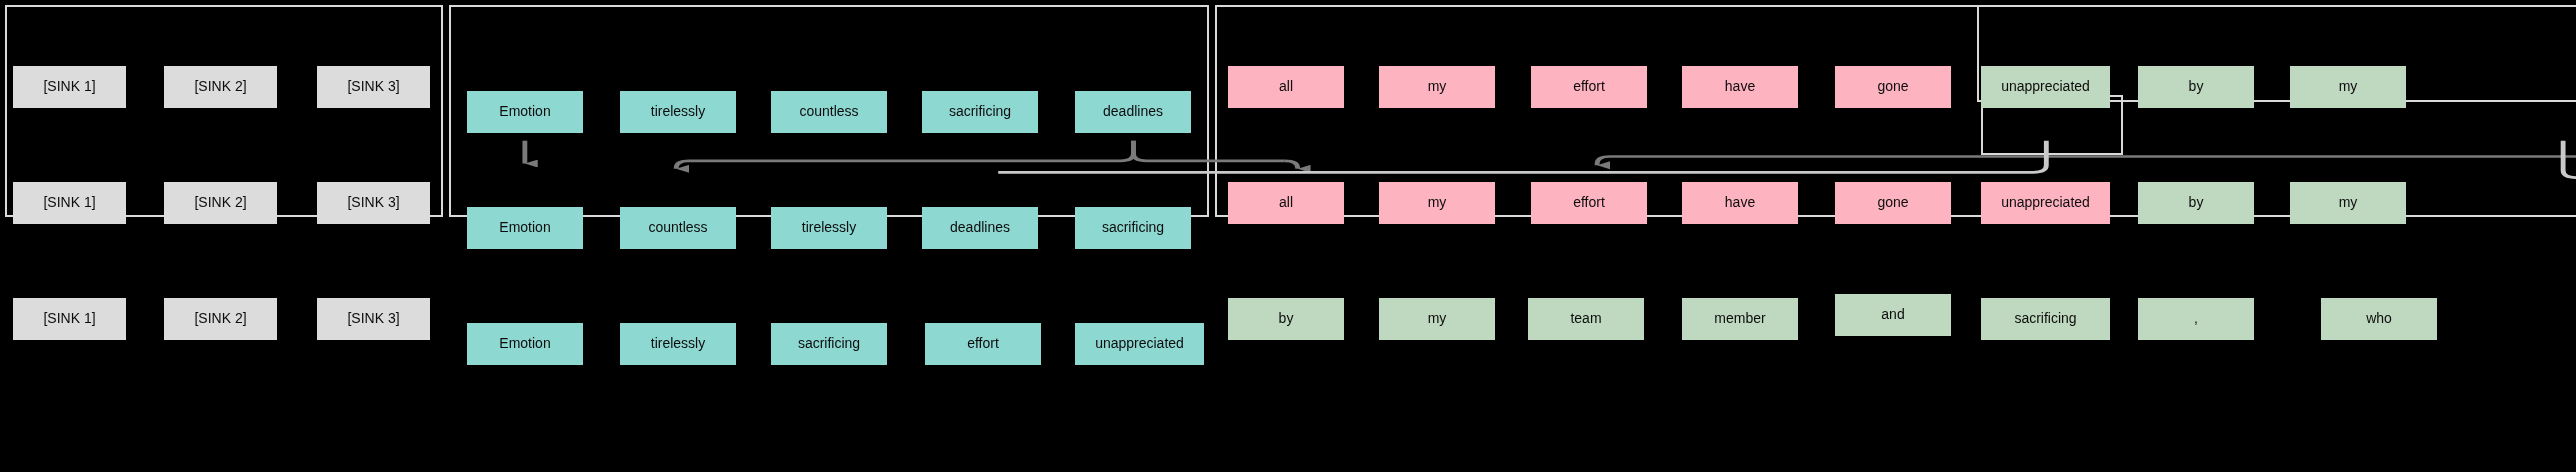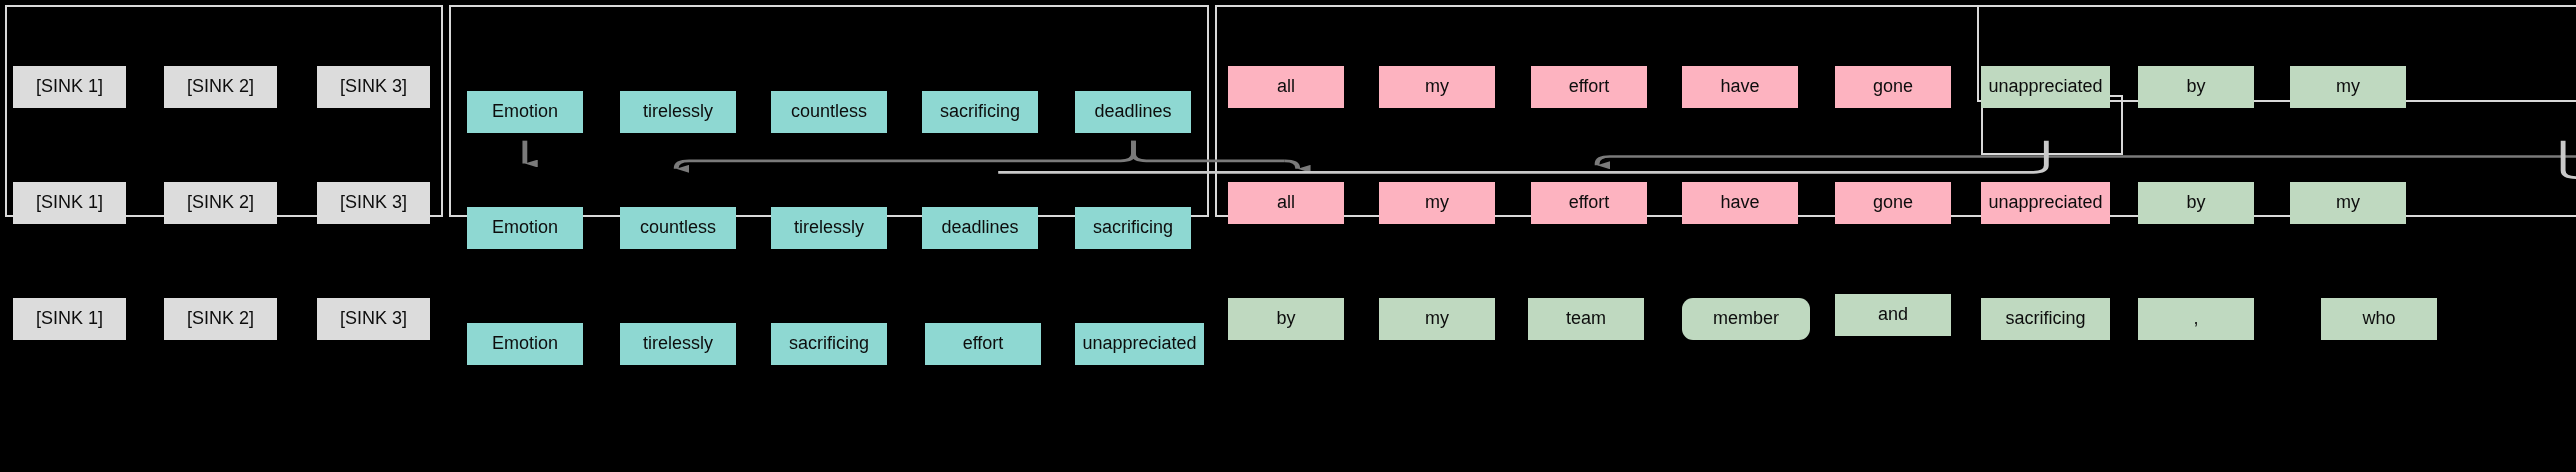--- a/index.html
+++ b/index.html
@@ -1,20 +1,20 @@
 <!DOCTYPE html>
 <html style="font-size:14px"><head>
 <meta charset="utf-8">
 <style>
   html,body{margin:0;padding:0;background:#000;}
   body{font-family:"Liberation Sans","DejaVu Sans",sans-serif;}
   #stage{position:relative;width:2576px;height:473px;background:#000;overflow:hidden;}
   .panel{position:absolute;border:2.6px solid #d9d9d9;box-sizing:border-box;background:transparent;}
   .token{position:absolute;box-sizing:border-box;display:flex;align-items:center;justify-content:center;
-         font-size:18px;color:#0d0d0d;line-height:1.1;text-align:center;white-space:nowrap;}
+         font-size:14px;color:#0d0d0d;line-height:1.1;text-align:center;white-space:nowrap;}
   .sink{background:#dcdcdc;}
   .teal{background:#8ed8d2;margin-top:25px;}
   .pink{background:#fdb3c0;text-align:center;}
   .green{background:#bfd9c0;}
   svg.edges{position:absolute;left:0;top:0;width:2576px;height:473px;pointer-events:none;}
 </style>
 </head>
 <body>
 
 <div id="stage">
@@ -92,21 +92,21 @@
         <div class="token sink" style="left: 164px; top: 298px; width: 113px; height: 42px; background: rgb(220, 220, 220); color: rgb(13, 13, 13);">[SINK 2]</div>
         <div class="token sink" style="left: 317px; top: 298px; width: 113px; height: 42px; background: rgb(220, 220, 220); color: rgb(13, 13, 13);">[SINK 3]</div>
         <div class="token teal" style="left: 467px; top: 298px; width: 116px; height: 42px; background: rgb(142, 216, 210); color: rgb(13, 13, 13);">Emotion</div>
         <div class="token teal" style="left: 620px; top: 298px; width: 116px; height: 42px; background: rgb(142, 216, 210); color: rgb(13, 13, 13);">tirelessly</div>
         <div class="token teal" style="left: 771px; top: 298px; width: 116px; height: 42px; background: rgb(142, 216, 210); color: rgb(13, 13, 13);">sacrificing</div>
         <div class="token teal" style="left: 925px; top: 298px; width: 116px; height: 42px; background: rgb(142, 216, 210); color: rgb(13, 13, 13);">effort</div>
         <div class="token teal" style="left: 1075px; top: 298px; width: 129px; height: 42px; background: rgb(142, 216, 210); color: rgb(13, 13, 13);">unappreciated</div>
         <div class="token green" style="left: 1228px; top: 298px; width: 116px; height: 42px; background: rgb(191, 217, 192); color: rgb(13, 13, 13);">by</div>
         <div class="token green" style="left: 1379px; top: 298px; width: 116px; height: 42px; background: rgb(191, 217, 192); color: rgb(13, 13, 13);">my</div>
         <div class="token green" style="left: 1528px; top: 298px; width: 116px; height: 42px; background: rgb(191, 217, 192); color: rgb(13, 13, 13);">team</div>
-        <div class="token green" style="left: 1682px; top: 298px; width: 128px; height: 42px; background: rgb(191, 217, 192); color: rgb(13, 13, 13); border-radius: 11px;">member</div>
+        <div class="token green" style="left: 1682px; top: 298px; width: 116px; height: 42px; background: rgb(191, 217, 192); color: rgb(13, 13, 13);">member</div>
         <div class="token green" style="left: 1835px; top: 294px; width: 116px; height: 42px; background: rgb(191, 217, 192); color: rgb(13, 13, 13);">and</div>
         <div class="token green" style="left: 1981px; top: 298px; width: 129px; height: 42px; background: rgb(191, 217, 192); color: rgb(13, 13, 13);">sacrificing</div>
         <div class="token green" style="left: 2138px; top: 298px; width: 116px; height: 42px; background: rgb(191, 217, 192); color: rgb(13, 13, 13);">,</div>
         <div class="token green" style="left: 2290px; top: 298px; width: 116px; height: 42px; background: rgb(191, 217, 192); color: rgb(13, 13, 13); margin-left: 31px;">who</div>
       </div>
     </div>
 </div>
 
 
 </body></html>

